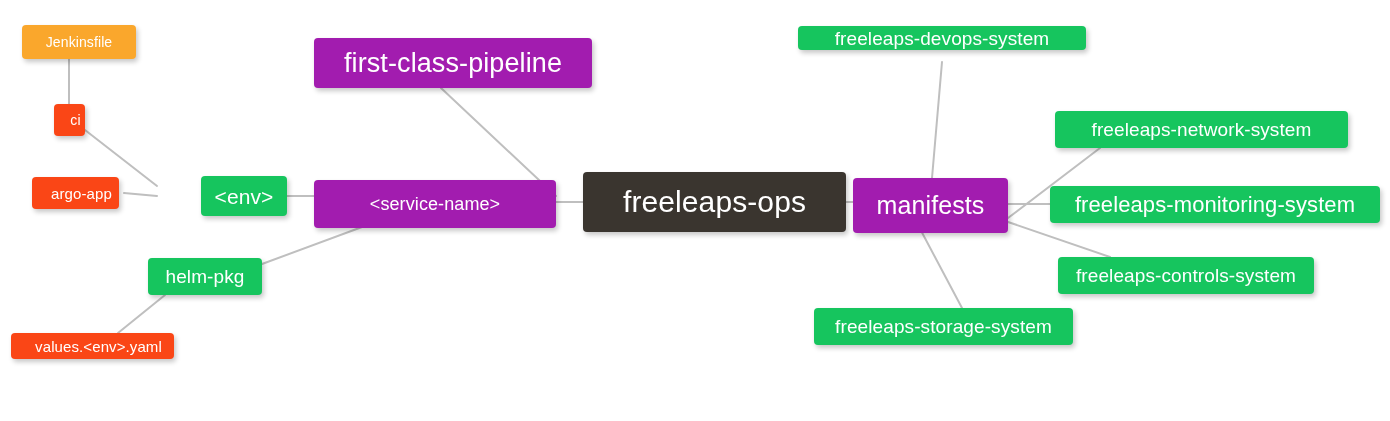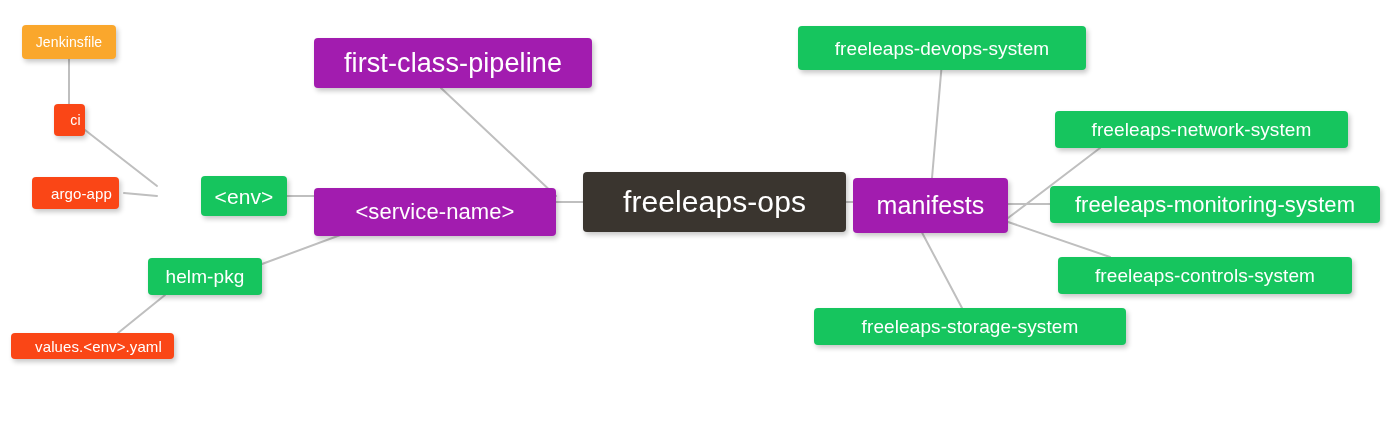--- a/index.html
+++ b/index.html
@@ -63,59 +63,59 @@
       <line x1="165" y1="295" x2="118" y2="333" stroke="#bfbfbf" stroke-width="2" stroke-linecap="round"></line>
       <line x1="556" y1="202" x2="583" y2="202" stroke="#bfbfbf" stroke-width="2" stroke-linecap="round"></line>
       <line x1="846" y1="202" x2="853" y2="202" stroke="#bfbfbf" stroke-width="2" stroke-linecap="round"></line>
       <line x1="932" y1="178" x2="942" y2="62" stroke="#bfbfbf" stroke-width="2" stroke-linecap="round"></line>
       <line x1="1008" y1="218" x2="1100" y2="148" stroke="#bfbfbf" stroke-width="2" stroke-linecap="round"></line>
       <line x1="1008" y1="204" x2="1050" y2="204" stroke="#bfbfbf" stroke-width="2" stroke-linecap="round"></line>
       <line x1="1008" y1="222" x2="1110" y2="257" stroke="#bfbfbf" stroke-width="2" stroke-linecap="round"></line>
       <line x1="918" y1="225" x2="962" y2="308" stroke="#bfbfbf" stroke-width="2" stroke-linecap="round"></line>
     </svg>
   <div id="node-layer">
-      <div class="mm-node c-orange" style="left: 22px; top: 25px; width: 94px; height: 34px; font-size: 14px;">
+      <div class="mm-node c-orange" style="left: 22px; top: 25px; width: 114px; height: 34px; font-size: 14px;">
         <span>Jenkinsfile</span>
       </div>
       <div class="mm-node c-blue" style="left: 314px; top: 38px; width: 278px; height: 50px; font-size: 27px;">
         <span>first-class-pipeline</span>
       </div>
-      <div class="mm-node c-green" style="left: 798px; top: 26px; width: 288px; height: 44px; font-size: 19px;">
+      <div class="mm-node c-green" style="left: 798px; top: 26px; width: 288px; height: 24px; font-size: 19px;">
         <span>freeleaps-devops-system</span>
       </div>
       <div class="mm-node c-red" style="left: 54px; top: 104px; width: 31px; height: 32px; font-size: 14px;">
         <span>ci</span>
       </div>
       <div class="mm-node c-green" style="left: 1055px; top: 111px; width: 293px; height: 37px; font-size: 19px;">
         <span>freeleaps-network-system</span>
       </div>
       <div class="mm-node c-red" style="left: 32px; top: 177px; width: 87px; height: 32px; font-size: 15px;">
         <span>argo-app</span>
       </div>
       <div class="mm-node c-green" style="left: 157px; top: 176px; width: 86px; height: 40px; font-size: 21px; margin-left: 44px;">
         <span>&lt;env&gt;</span>
       </div>
-      <div class="mm-node c-blue" style="left: 314px; top: 188px; width: 242px; height: 48px; font-size: 22px;">
+      <div class="mm-node c-blue" style="left: 314px; top: 180px; width: 242px; height: 48px; font-size: 18px;">
         <span>&lt;service-name&gt;</span>
       </div>
       <div class="mm-node c-root" style="left: 583px; top: 172px; width: 263px; height: 60px; font-size: 30px;">
         <span>freeleaps-ops</span>
       </div>
       <div class="mm-node c-blue" style="left: 853px; top: 178px; width: 155px; height: 55px; font-size: 25px;">
         <span>manifests</span>
       </div>
       <div class="mm-node c-green" style="left: 1050px; top: 186px; width: 330px; height: 37px; font-size: 22px;">
         <span>freeleaps-monitoring-system</span>
       </div>
       <div class="mm-node c-green" style="left: 148px; top: 258px; width: 114px; height: 37px; font-size: 19px; justify-content: center;">
         <span>helm-pkg</span>
       </div>
-      <div class="mm-node c-green" style="left: 1058px; top: 257px; width: 294px; height: 37px; font-size: 19px;">
+      <div class="mm-node c-green" style="left: 1058px; top: 257px; width: 256px; height: 37px; font-size: 19px;">
         <span>freeleaps-controls-system</span>
       </div>
-      <div class="mm-node c-green" style="left: 814px; top: 308px; width: 312px; height: 37px; font-size: 19px;">
+      <div class="mm-node c-green" style="left: 814px; top: 308px; width: 259px; height: 37px; font-size: 19px;">
         <span>freeleaps-storage-system</span>
       </div>
       <div class="mm-node c-red" style="left: 11px; top: 333px; width: 163px; height: 26px; font-size: 15px;">
         <span>values.&lt;env&gt;.yaml</span>
       </div>
     </div>
 </div>
 
 </body></html>

